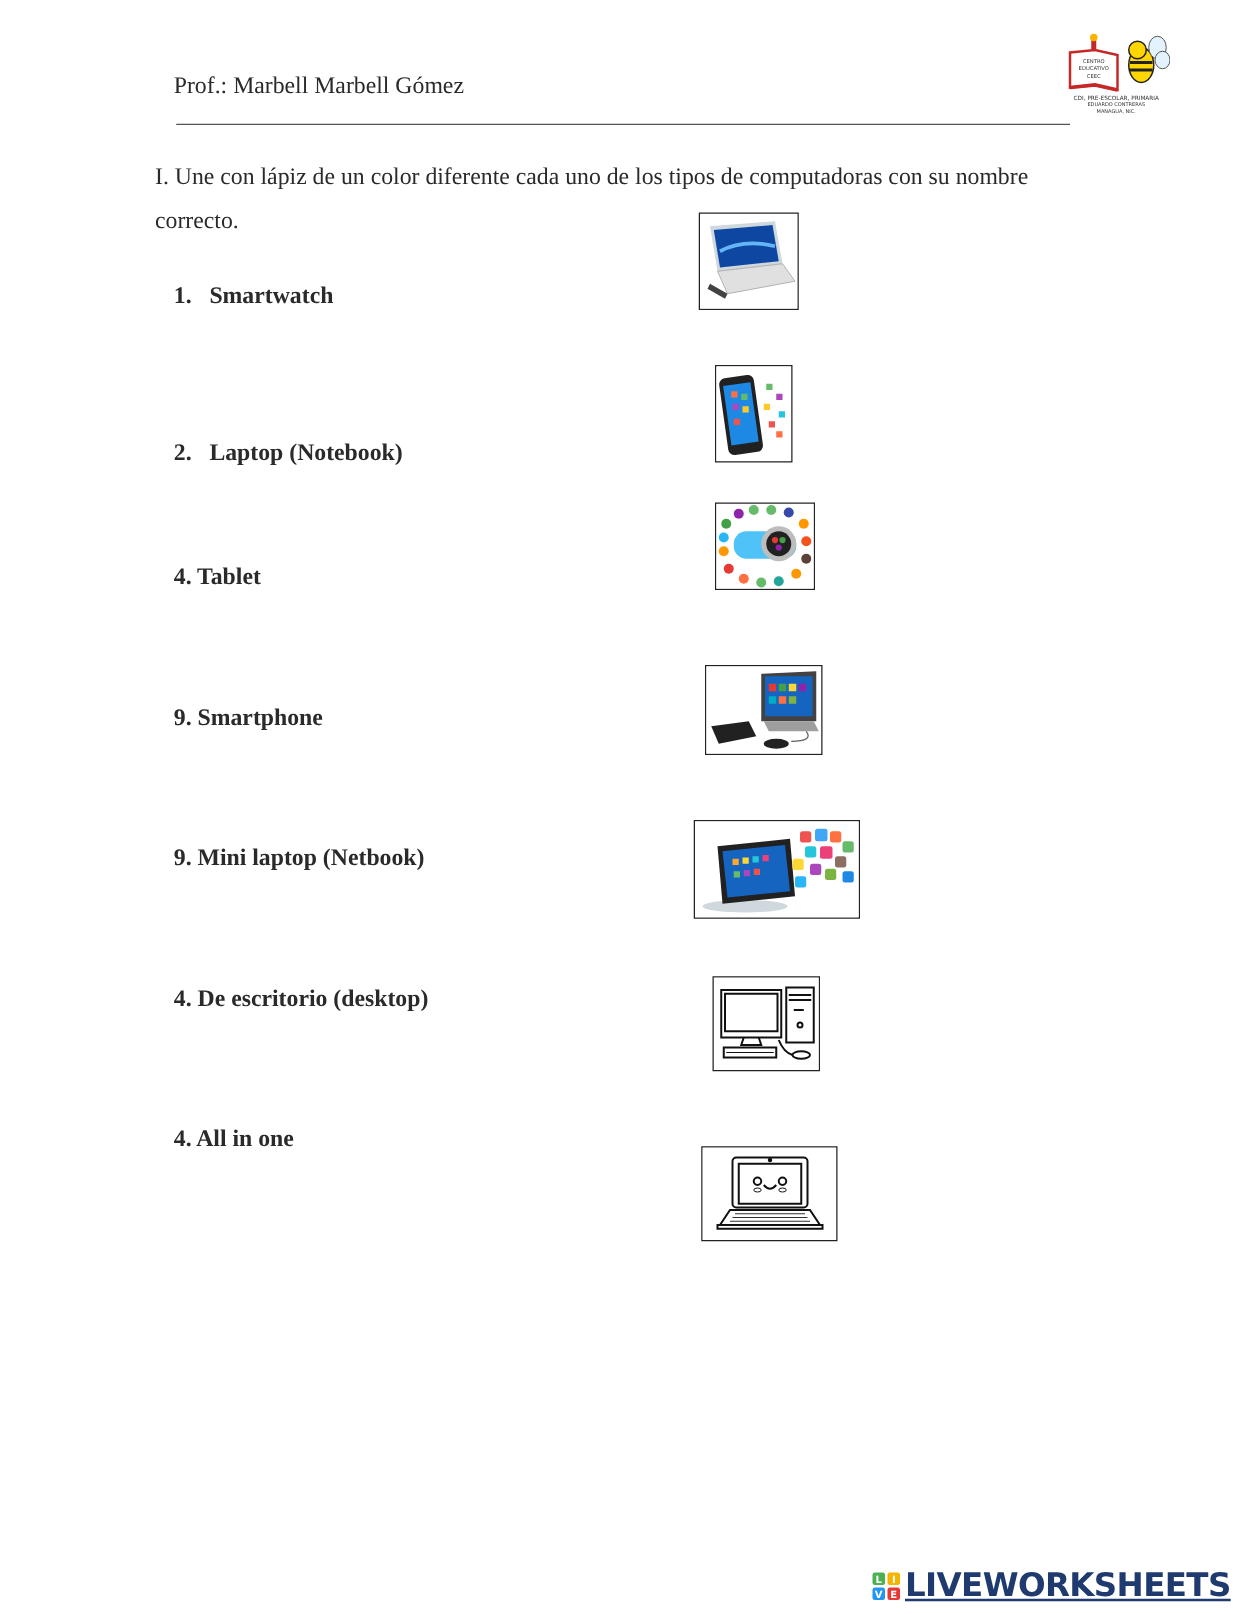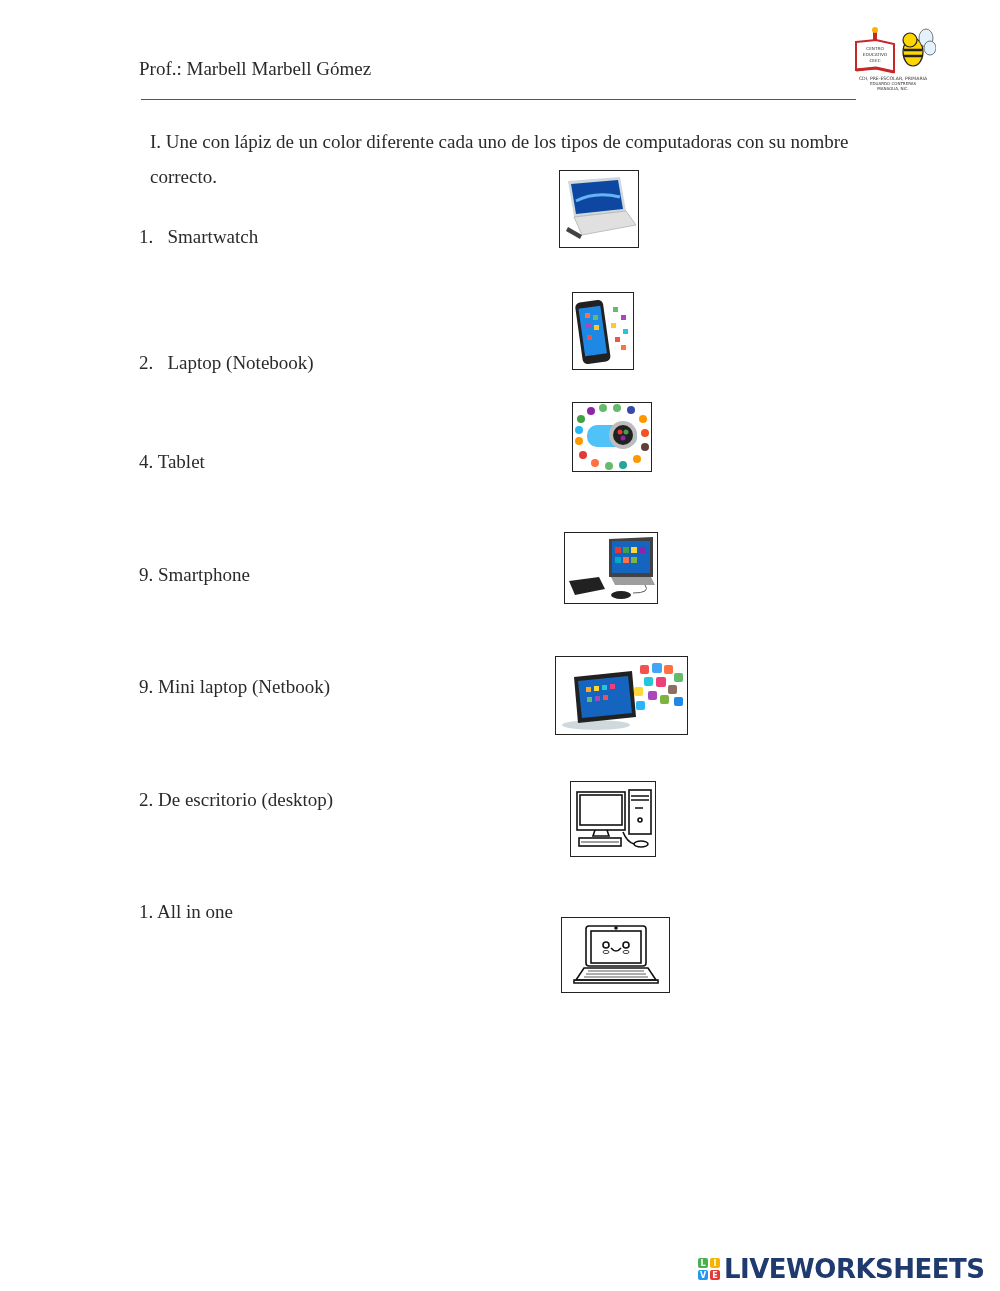--- a/index.html
+++ b/index.html
@@ -1,30 +1,30 @@
 <!DOCTYPE html>
 <html><head>
 <meta charset="utf-8">
 <style>
   html, body { margin: 0; padding: 0; background: #ffffff; }
   body { width: 1000px; height: 1291px; position: relative; overflow: hidden;
          font-family: "Liberation Serif", "DejaVu Serif", serif; color: #2a2a2a; }
   .abs { position: absolute; }
   .header-name { left: 139px; top: 58px; font-size: 19px; }
   .rule { left: 141px; top: 99px; width: 715px; height: 0; border-top: 1px solid #555; }
-  .instr { left: 150px; top: 124px; width: 740px; font-size: 19px; line-height: 35px; }
-  .item { left: 139px; font-size: 19px; white-space: pre; }
+  .instr { left: 124px; top: 124px; width: 740px; font-size: 19px; line-height: 35px; }
+  .item { left: 139px; font-size: 19px; white-space: pre; font-weight: bold; }
   .thumb { border: 1.5px solid #222; background: #fff; overflow: hidden; }
   .thumb svg { display: block; width: 100%; height: 100%; }
   .logo { left: 850px; top: 26px; width: 86px; height: 66px; }
   .lws { left: 698px; top: 1254px; height: 30px; display: flex; align-items: center; }
   .lws-grid { display: grid; grid-template-columns: 10px 10px; grid-template-rows: 10px 10px; gap: 2px; margin-right: 4px; }
   .lws-grid span { font-family: "DejaVu Sans", sans-serif; font-size: 8px; font-weight: bold; color: #fff;
                    display: flex; align-items: center; justify-content: center; border-radius: 2px; }
-  .lws-text { font-family: "DejaVu Sans", sans-serif; font-weight: bold; font-size: 26px; color: #1f3a6e; letter-spacing: -0.5px; }
+  .lws-text { font-family: "DejaVu Sans", sans-serif; font-weight: bold; font-size: 26px; color: #1f3a6e; letter-spacing: -0.5px; text-decoration: underline; }
 </style>
 </head>
 <body>
 
 <div class="abs header-name">Prof.: Marbell Marbell Gómez</div>
 <div class="abs rule"></div>
 
 <div class="abs logo">
   <svg viewBox="0 0 86 66" width="86" height="66">
 
@@ -48,22 +48,22 @@
   </svg>
 </div>
 
 <div class="abs instr">I. Une con lápiz de un color diferente cada uno de los tipos de computadoras con su nombre correcto.</div>
 
 <div class="abs item" style="top:226px">1.   Smartwatch</div>
 <div class="abs item" style="top:352px">2.   Laptop (Notebook)</div>
 <div class="abs item" style="top:451px">4. Tablet</div>
 <div class="abs item" style="top:564px">9. Smartphone</div>
 <div class="abs item" style="top:676px">9. Mini laptop (Netbook)</div>
-<div class="abs item" style="top:789px">2. De escritorio (desktop)</div>
-<div class="abs item" style="top:901px">1. All in one</div>
+<div class="abs item" style="top:789px">4. De escritorio (desktop)</div>
+<div class="abs item" style="top:901px">4. All in one</div>
 
 <div class="abs thumb" style="left:559px; top:170px; width:78px; height:76px;">
   <svg viewBox="0 0 78 76">
     <rect width="78" height="76" fill="#fff"></rect>
     <path d="M8 10 L60 6 L66 40 L14 46 Z" fill="#cfd8dc"></path>
     <path d="M11 13 L58 9 L63 38 L16 43 Z" fill="#0d47a1"></path>
     <path d="M16 30 Q35 20 60 26" stroke="#64b5f6" stroke-width="3" fill="none"></path>
     <path d="M14 46 L66 40 L76 54 L22 64 Z" fill="#e0e0e0" stroke="#9e9e9e" stroke-width="0.6"></path>
     <path d="M8 56 L22 64 L20 68 L6 60 Z" fill="#424242"></path>
   </svg>

